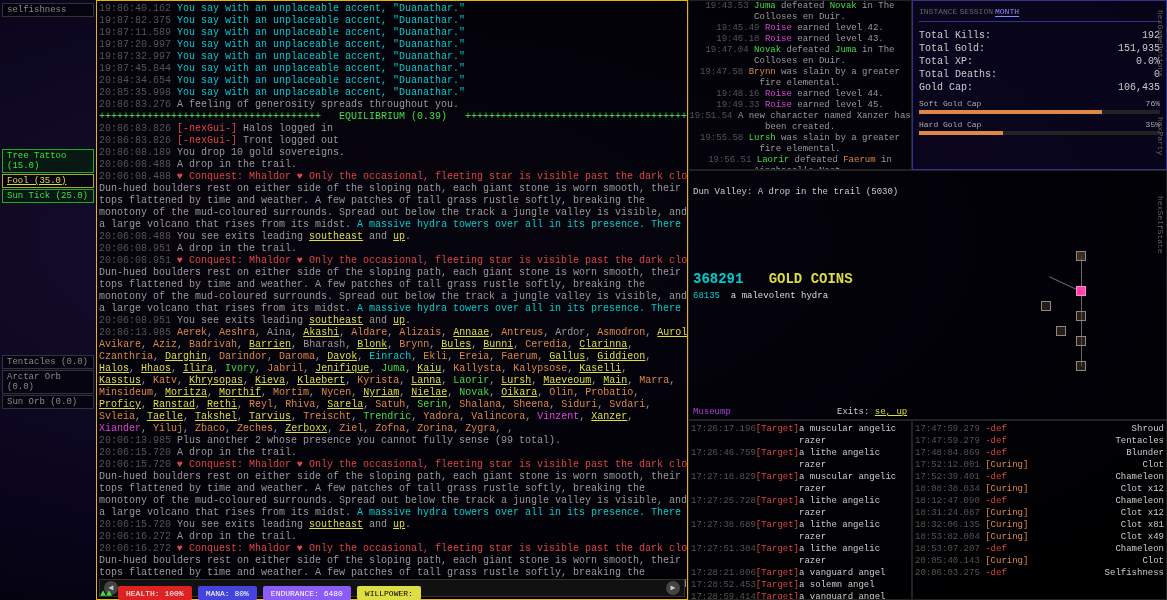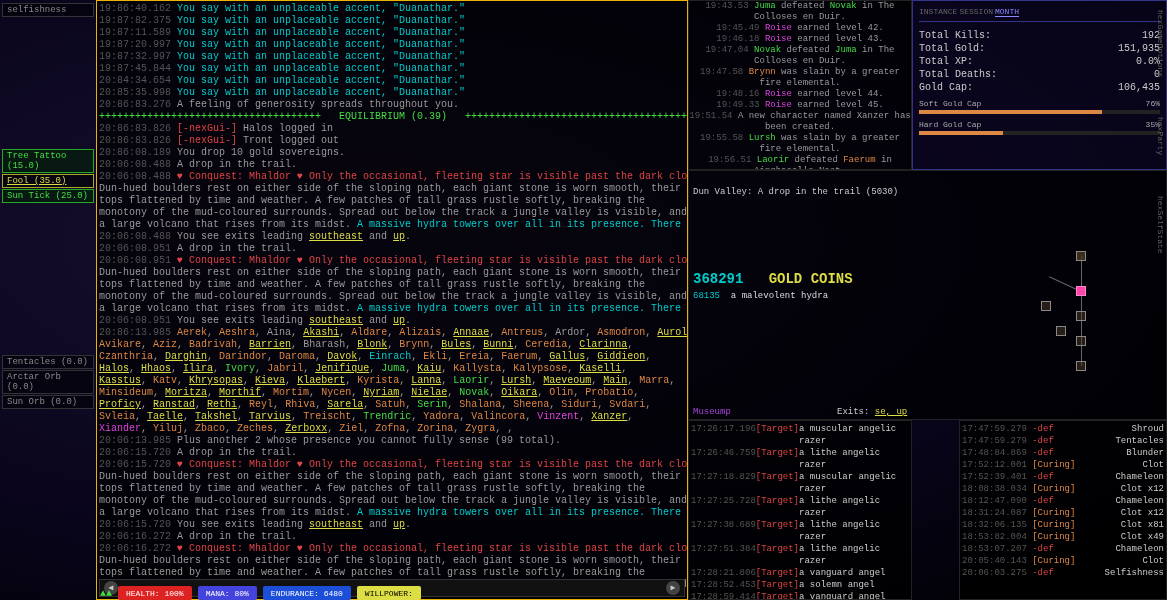--- a/index.html
+++ b/index.html
@@ -51,40 +51,40 @@
 .coins { position:absolute; top:100px; left:4px; font-size:14px;font-weight:bold; }
 .hydra-row { position:absolute; top:120px; left:4px; font-size:9px;text-align:center; }
 .exits { position:absolute; bottom:2px; left:140px; color:#ccc; font-size:9px;margin-left:8px; }
 .mapgrid { position:absolute; right:40px; top:80px; width:200px; height:140px; }
 .node { position:absolute; width:10px; height:10px; border:1px solid #888; background:rgba(80,60,40,0.5); }
 .node.here { background:#f4a; border-color:#f8c; }
 .link { position:absolute; background:#666; }
 
 
 .targets { grid-column:3; grid-row:3; background:rgba(0,0,0,0.8); border:1px solid #222; padding:2px; font-size:9px; line-height:12px; overflow:hidden; }
-.kills { grid-column:4; grid-row:3; background:rgba(0,0,0,0.8); border:1px solid #222; padding:2px; font-size:9px; line-height:12px; overflow:hidden;margin-left:47px; }
+.kills { grid-column:4; grid-row:3; background:rgba(0,0,0,0.8); border:1px solid #222; padding:2px; font-size:9px; line-height:12px; overflow:hidden; }
 .trow { display:flex; }
 .tt { color:#555; }
 .tg { color:#d44; }
 .mob { color:#ccc; }
 .krow { display:flex; justify-content:space-between; }
 .kdef { color:#d84; }
 .kdef2 { color:#d44; }
 .kitem { color:#ccc; }
 
 
 .edge { position:absolute; right:0; top:0; width:14px; height:100%; display:flex; flex-direction:column; align-items:center; gap:40px; padding-top:10px; }
 .vlabel { writing-mode:vertical-rl; color:#666; font-size:8px; }
 
 
 .bottom { position:absolute; bottom:0; left:0; right:0; height:14px; display:flex; gap:6px; align-items:center; padding:0 100px; }
 .hb { height:14px; padding:0 8px; font-size:8px; color:#000; display:flex; align-items:center; border-radius:2px; }
 .hb.red { background:#d22; color:#fff; }
 .hb.blue { background:#44d; color:#fff; }
-.hb.mag { background:#1d4ed8; color:#fff; }
+.hb.mag { background:#8b5cf6; color:#fff; }
 .hb.yel { background:#dd4; }
 </style>
 </head>
 <body>
 <div class="bg"></div>
 
 <div class="main">
 
   <div class="sidebar">
     <div class="tag">selfishness</div>

